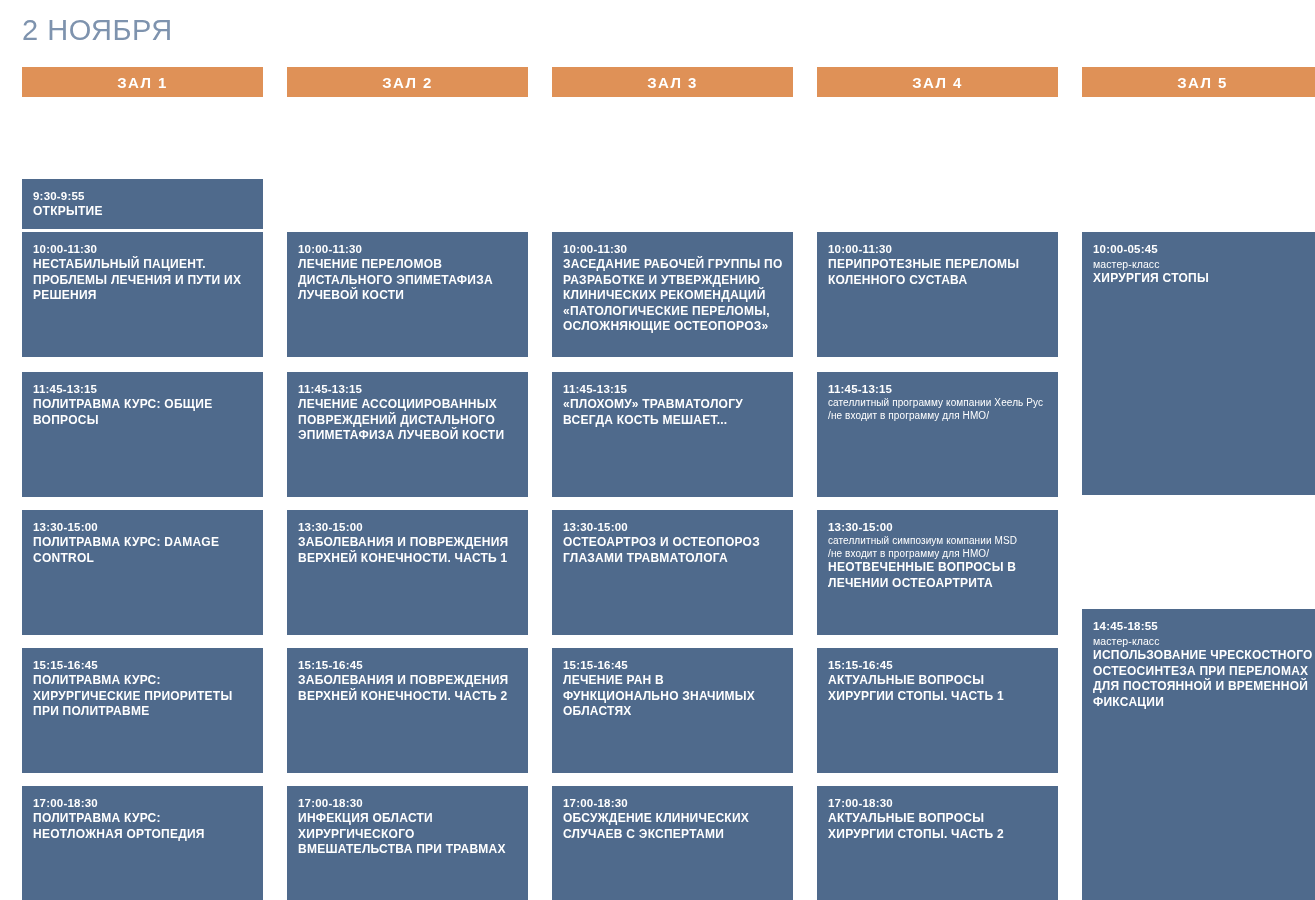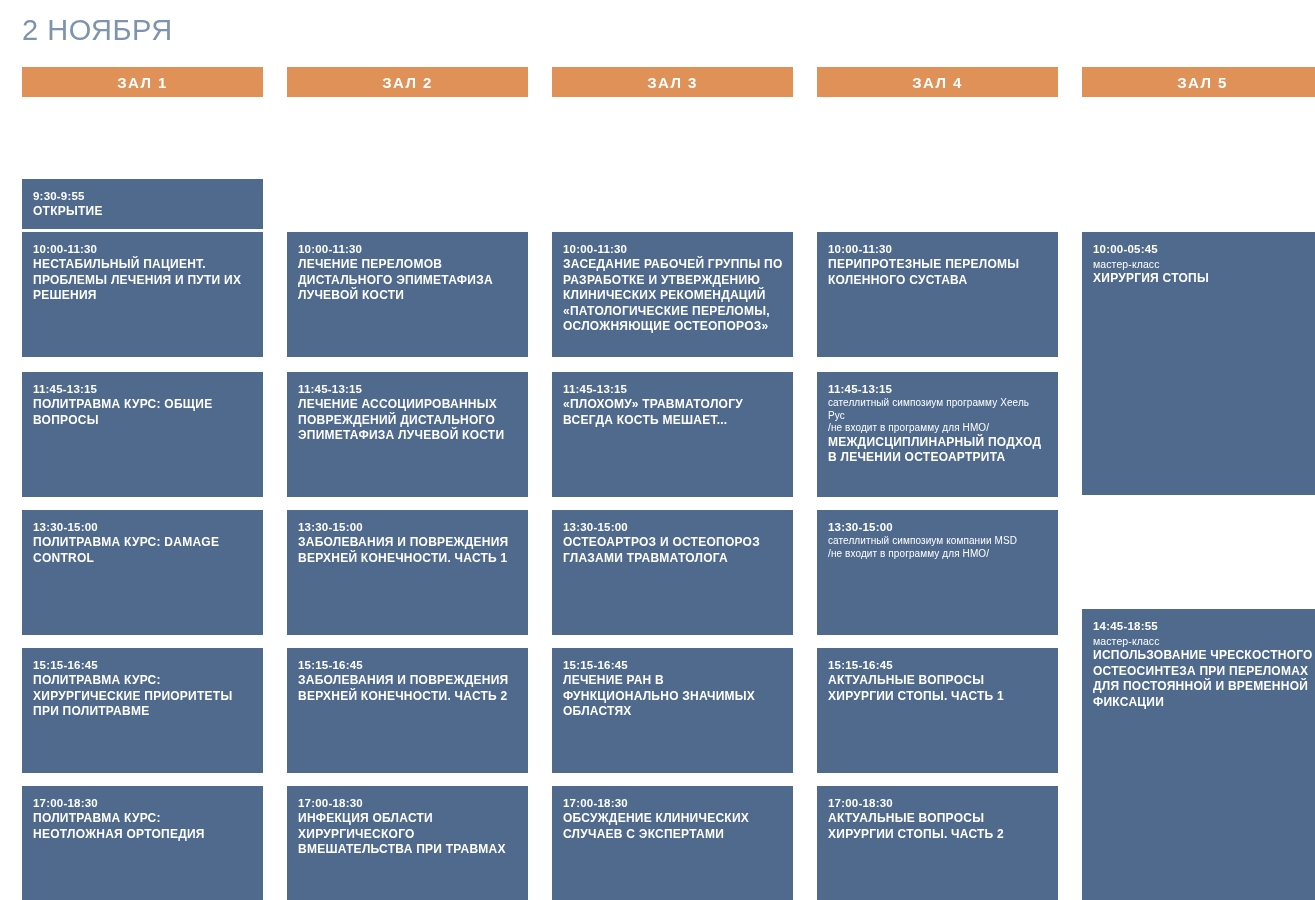--- a/index.html
+++ b/index.html
@@ -164,28 +164,28 @@
       </div>
       <div class="col">
         <div class="hall-header">ЗАЛ 4</div>
         <div class="slots" style="height: 800px;">
           <div class="slot" style="top: 135px; height: 125px;">
             <div class="time">10:00-11:30</div>
             <div class="title">ПЕРИПРОТЕЗНЫЕ ПЕРЕЛОМЫ КОЛЕННОГО СУСТАВА</div>
           </div>
           <div class="slot" style="top: 275px; height: 125px;">
             <div class="time">11:45-13:15</div>
-            <div class="sub">сателлитный симпозиум программу Хеель Рус</div>
+            <div class="sub">сателлитный программу компании Хеель Рус</div>
             <div class="sub">/не входит в программу для НМО/</div>
-            <div class="title">МЕЖДИСЦИПЛИНАРНЫЙ ПОДХОД В ЛЕЧЕНИИ ОСТЕОАРТРИТА</div>
           </div>
           <div class="slot" style="top: 413px; height: 125px;">
             <div class="time">13:30-15:00</div>
             <div class="sub">сателлитный симпозиум компании MSD</div>
             <div class="sub">/не входит в программу для НМО/</div>
+            <div class="title">НЕОТВЕЧЕННЫЕ ВОПРОСЫ В ЛЕЧЕНИИ ОСТЕОАРТРИТА</div>
           </div>
           <div class="slot" style="top: 551px; height: 125px;">
             <div class="time">15:15-16:45</div>
             <div class="title">АКТУАЛЬНЫЕ ВОПРОСЫ ХИРУРГИИ СТОПЫ. ЧАСТЬ 1</div>
           </div>
           <div class="slot" style="top: 689px; height: 125px;">
             <div class="time">17:00-18:30</div>
             <div class="title">АКТУАЛЬНЫЕ ВОПРОСЫ ХИРУРГИИ СТОПЫ. ЧАСТЬ 2</div>
           </div>
         </div>

